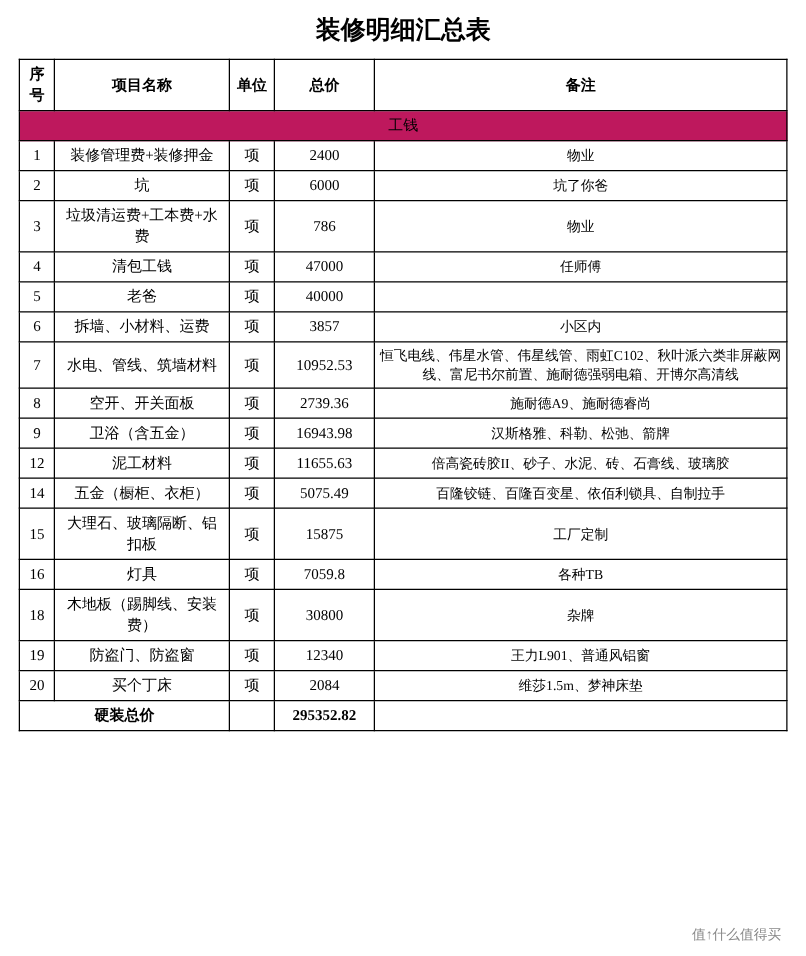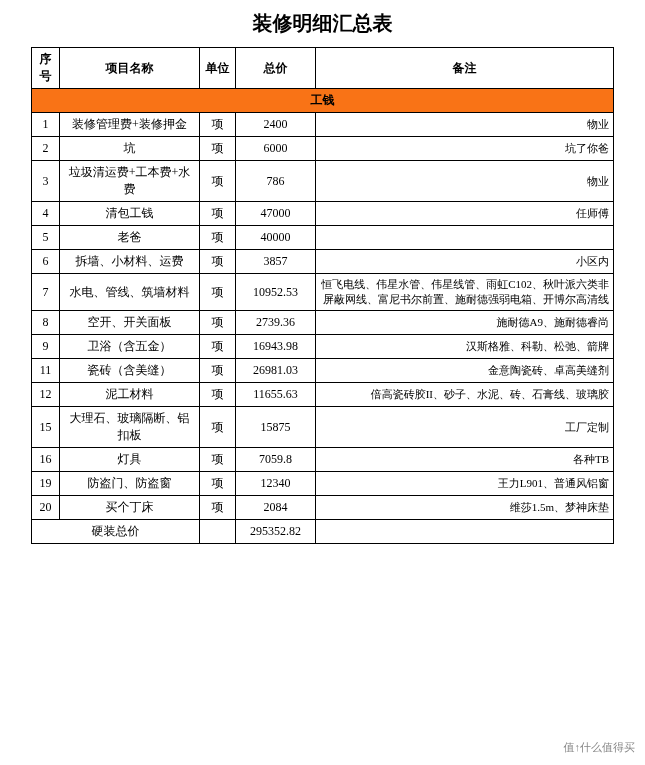--- a/index.html
+++ b/index.html
@@ -5,21 +5,21 @@
     * { box-sizing: border-box; margin: 0; padding: 0; }
     body {
       font-family: "SimSun", "宋体", serif;
       font-size: 12px;
       background: #fff;
       color: #000;
       width: 645px;
       min-height: 765px;
     }
     .page-container {
-      padding: 10px 31px;
+      padding: 10px 15px;
     }
     .page-title {
       text-align: center;
       font-size: 20px;
       font-weight: bold;
       margin-bottom: 10px;
       color: #000;
     }
     table {
       width: 100%;
@@ -36,34 +36,34 @@
     th {
       background: #fff;
       font-weight: bold;
     }
     .col-seq { width: 28px; }
     .col-name { width: 140px; }
     .col-unit { width: 36px; }
     .col-price { width: 80px; }
     .col-note { width: auto; }
     .section-row td {
-      background-color: #f97316;
+      background-color: #be185d;
+      font-weight: normal;
+    }
+    .total-row td {
       font-weight: bold;
     }
-    .total-row td {
-      font-weight: normal;
-    }
     .note-cell {
-      text-align: right;
+      text-align: center;
       font-size: 11px;
     }
     .watermark {
       position: fixed;
       bottom: 10px;
-      right: 10px;
+      right: 20px;
       color: #888;
       font-size: 11px;
     }
   </style>
 </head>
 <body>
 
 <div class="page-container">
   <div class="page-title">装修明细汇总表</div>
   <table>
@@ -144,46 +144,53 @@
           <td class="note-cell">施耐德A9、施耐德睿尚</td>
         </tr>
         <tr>
           <td>9</td>
           <td>卫浴（含五金）</td>
           <td>项</td>
           <td>16943.98</td>
           <td class="note-cell">汉斯格雅、科勒、松弛、箭牌</td>
         </tr>
         <tr>
-          <td>11</td>
-          <td>瓷砖（含美缝）</td>
-          <td>项</td>
-          <td>26981.03</td>
-          <td class="note-cell">金意陶瓷砖、卓高美缝剂</td>
-        </tr>
-        <tr>
           <td>12</td>
           <td>泥工材料</td>
           <td>项</td>
           <td>11655.63</td>
           <td class="note-cell">倍高瓷砖胶II、砂子、水泥、砖、石膏线、玻璃胶</td>
         </tr>
         <tr>
+          <td>14</td>
+          <td>五金（橱柜、衣柜）</td>
+          <td>项</td>
+          <td>5075.49</td>
+          <td class="note-cell">百隆铰链、百隆百变星、依佰利锁具、自制拉手</td>
+        </tr>
+        <tr>
           <td>15</td>
           <td>大理石、玻璃隔断、铝扣板</td>
           <td>项</td>
           <td>15875</td>
           <td class="note-cell">工厂定制</td>
         </tr>
         <tr>
           <td>16</td>
           <td>灯具</td>
           <td>项</td>
           <td>7059.8</td>
           <td class="note-cell">各种TB</td>
+        </tr>
+        <tr>
+          <td>18</td>
+          <td>木地板（踢脚线、安装费）</td>
+          <td>项</td>
+          <td>30800</td>
+          <td class="note-cell">杂牌</td>
         </tr>
         <tr>
           <td>19</td>
           <td>防盗门、防盗窗</td>
           <td>项</td>
           <td>12340</td>
           <td class="note-cell">王力L901、普通风铝窗</td>
         </tr>
         <tr>
           <td>20</td>

